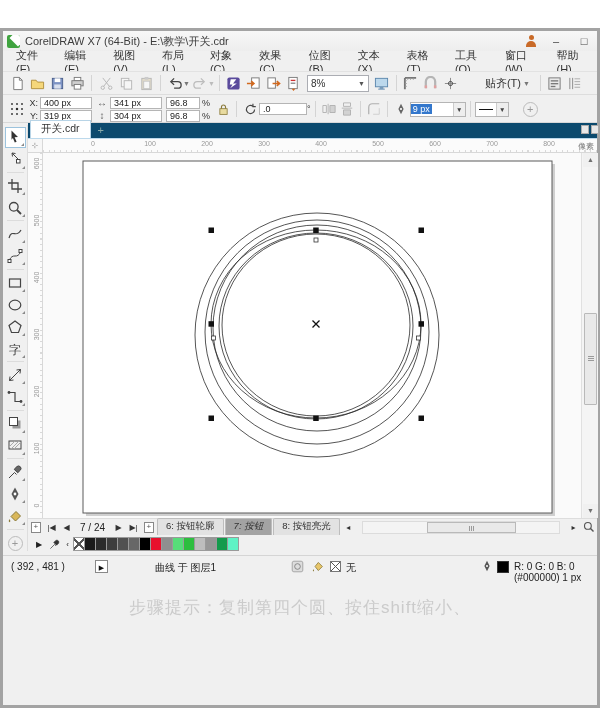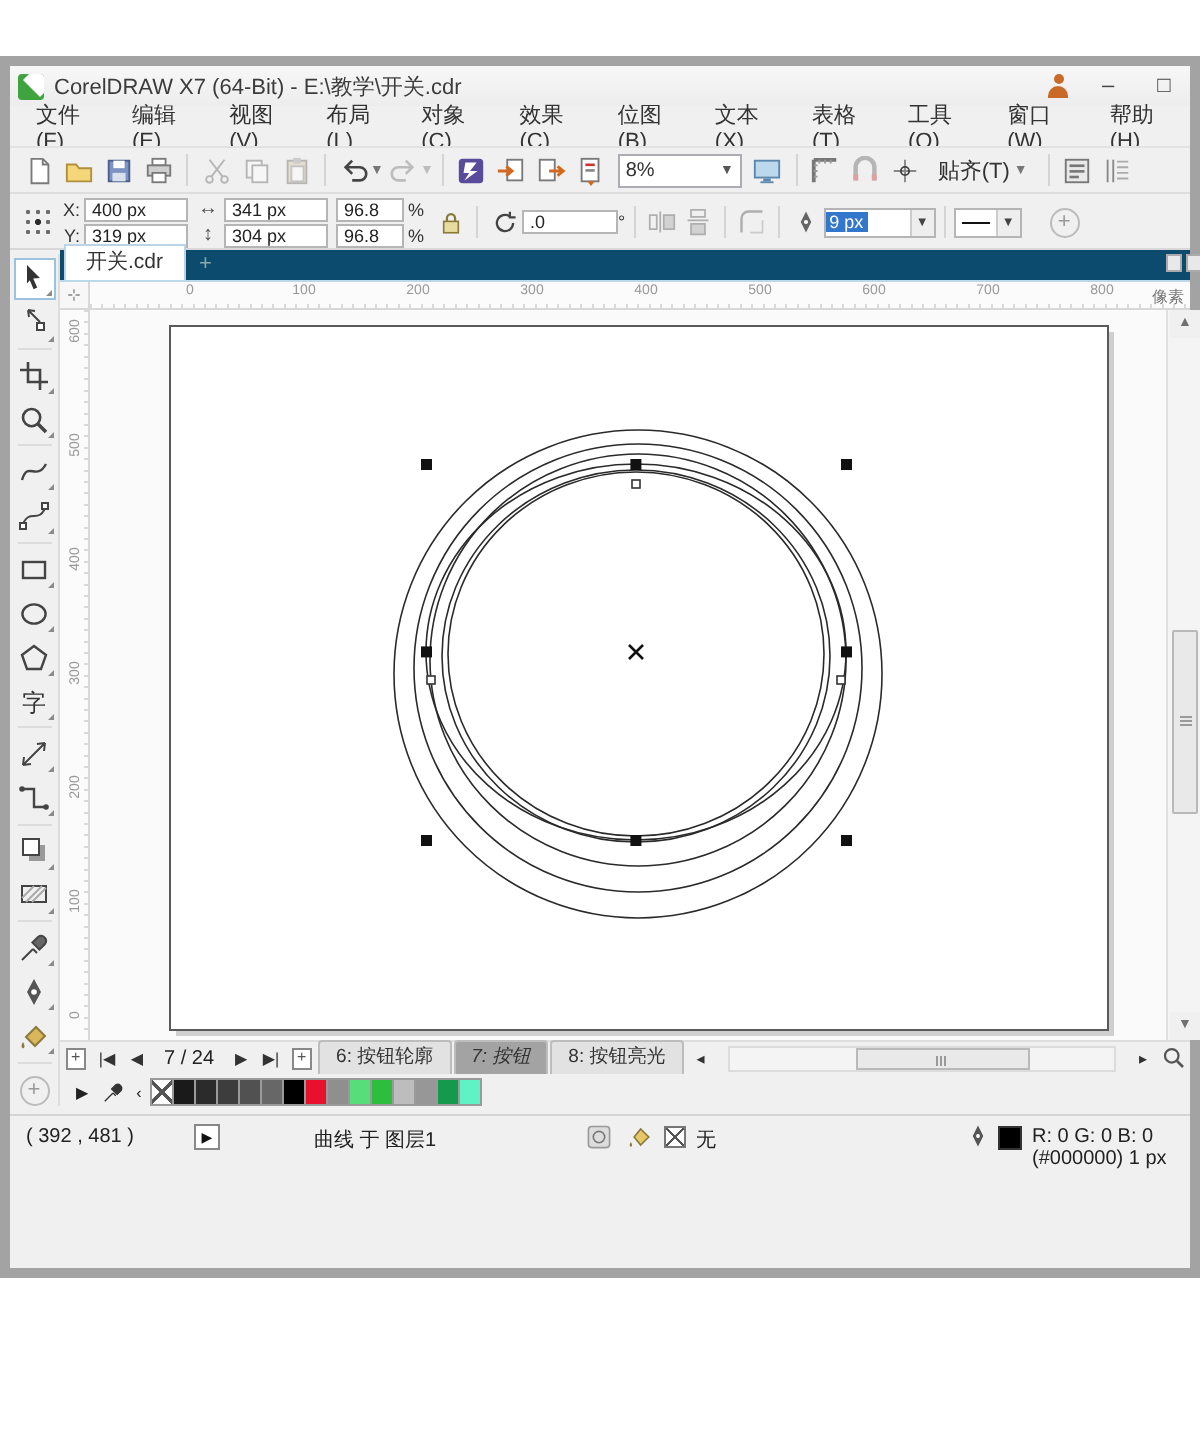--- a/index.html
+++ b/index.html
@@ -1,19 +1,19 @@
 <!DOCTYPE html>
 <html><head>
 <meta charset="utf-8">
 <style>
   * { margin:0; padding:0; box-sizing:border-box; }
   html,body { width:600px; height:724px; background:#fff; overflow:hidden;
     font-family:"Liberation Sans","DejaVu Sans",sans-serif; }
-  .app { position:absolute; left:0; top:28px; width:600px; height:611px;
-    background:#f0f0f0; border:5px solid #a3a3a3; }
+  .app { position:absolute; left:0; top:28px; width:600px; height:680px;
+    background:#f0f0f0; border:3px solid #a3a3a3; }
   
   .titlebar { position:absolute; left:0; top:0; width:100%; height:20px;
     background:linear-gradient(#f7f7f7,#ededed); display:flex; align-items:center; padding:0 4px; }
   .corel-logo { width:13px; height:13px; background:#3fa33f; border-radius:2px; position:relative; overflow:hidden; flex:0 0 auto; }
   .corel-logo::after { content:""; position:absolute; left:5px; top:-3px; width:12px; height:12px;
     background:#fff; transform:rotate(45deg); }
   .title-text { font-size:11px; color:#3c3c3c; margin-left:5px; white-space:nowrap; }
   .win-controls { margin-left:auto; display:flex; align-items:center; gap:10px; }
   .user-icon { width:12px; height:12px; position:relative; }
   .user-icon::before { content:""; position:absolute; left:3.5px; top:0; width:5px; height:5px; border-radius:50%; background:#c96a28; }
@@ -26,21 +26,21 @@
   
   .stdbar { position:absolute; left:0; top:40px; width:100%; height:24px; background:#f0f0f0;
     border-top:1px solid #e2e2e2; border-bottom:1px solid #ddd; display:flex; align-items:center; padding-left:4px; }
   .tbtn { width:20px; height:20px; display:flex; align-items:center; justify-content:center; flex:0 0 auto; }
   .tbtn svg { display:block; }
   .tsep { width:1px; height:16px; background:#d4d4d4; margin:0 4px; flex:0 0 auto; }
   .tcaret { font-size:7px; color:#777; margin-left:-2px; flex:0 0 auto; }
   .zoom-combo { width:62px; height:17px; background:#fff; border:1px solid #abadb3; font-size:10px;
     color:#333; display:flex; align-items:center; padding:0 3px; margin:0 3px; }
   .zoom-combo .car { margin-left:auto; font-size:7px; color:#555; }
-  .snap-combo { font-size:11px; color:#333; display:flex; align-items:center; gap:4px; padding:0 6px; }
+  .snap-combo { font-size:11px; color:#333; display:flex; align-items:center; gap:4px; padding:0 6px;margin-left:18px; }
   
   .propbar { position:absolute; left:0; top:65px; width:100%; height:27px; background:#f0f0f0;
     border-bottom:1px solid #d8d8d8; display:flex; align-items:center; padding-left:3px; }
   .pb-grid { width:14px; height:14px; margin:0 4px; background:
     radial-gradient(circle at 2px 2px,#6b6b6b 1px,transparent 1.2px),
     radial-gradient(circle at 7px 2px,#6b6b6b 1px,transparent 1.2px),
     radial-gradient(circle at 12px 2px,#6b6b6b 1px,transparent 1.2px),
     radial-gradient(circle at 2px 7px,#6b6b6b 1px,transparent 1.2px),
     radial-gradient(circle at 7px 7px,#2a2a2a 1.4px,transparent 1.6px),
     radial-gradient(circle at 12px 7px,#6b6b6b 1px,transparent 1.2px),
@@ -654,13 +654,14 @@
           <path d="M8 1 L11.5 8 L8 15 L4.5 8 Z" fill="#555"></path>
           <circle cx="8" cy="8" r="1.3" fill="#fff"></circle>
         </svg></span>
     <span class="abs ink-swatch" style="left:494px;top:5px"></span>
     <span class="abs" style="left:511px">R: 0 G: 0 B: 0 (#000000) 1 px</span>
   </div>
 
 </div>
 
 <div class="captions">
+  <div class="cap2">步骤提示：复制第四个圆、按住shift缩小、</div>
 </div>
 
 </body></html>

